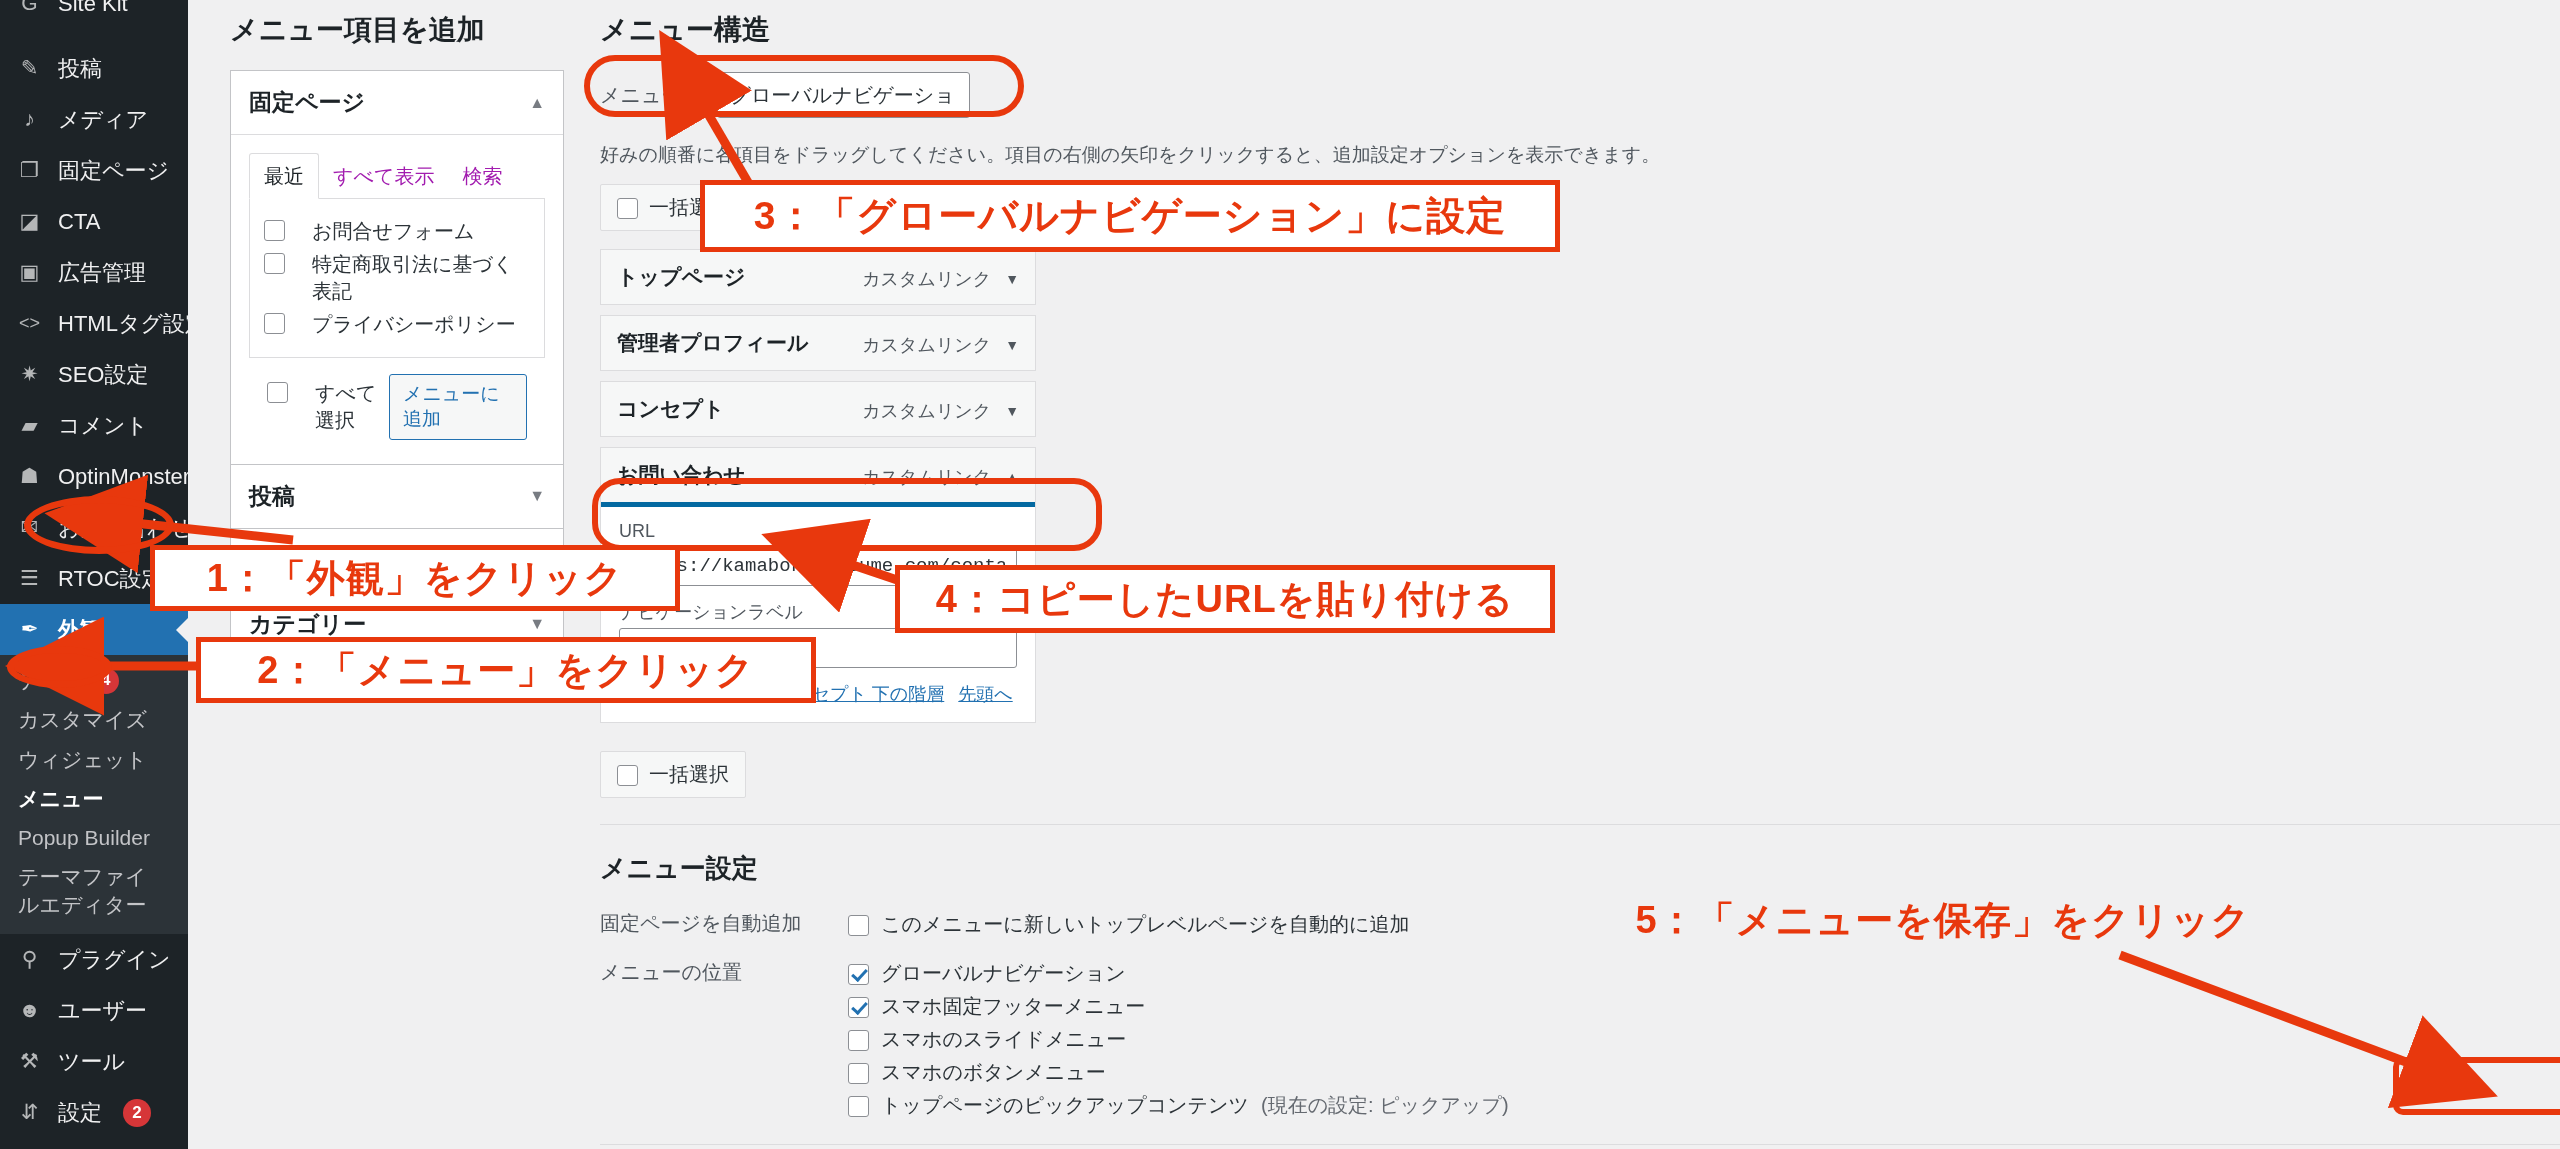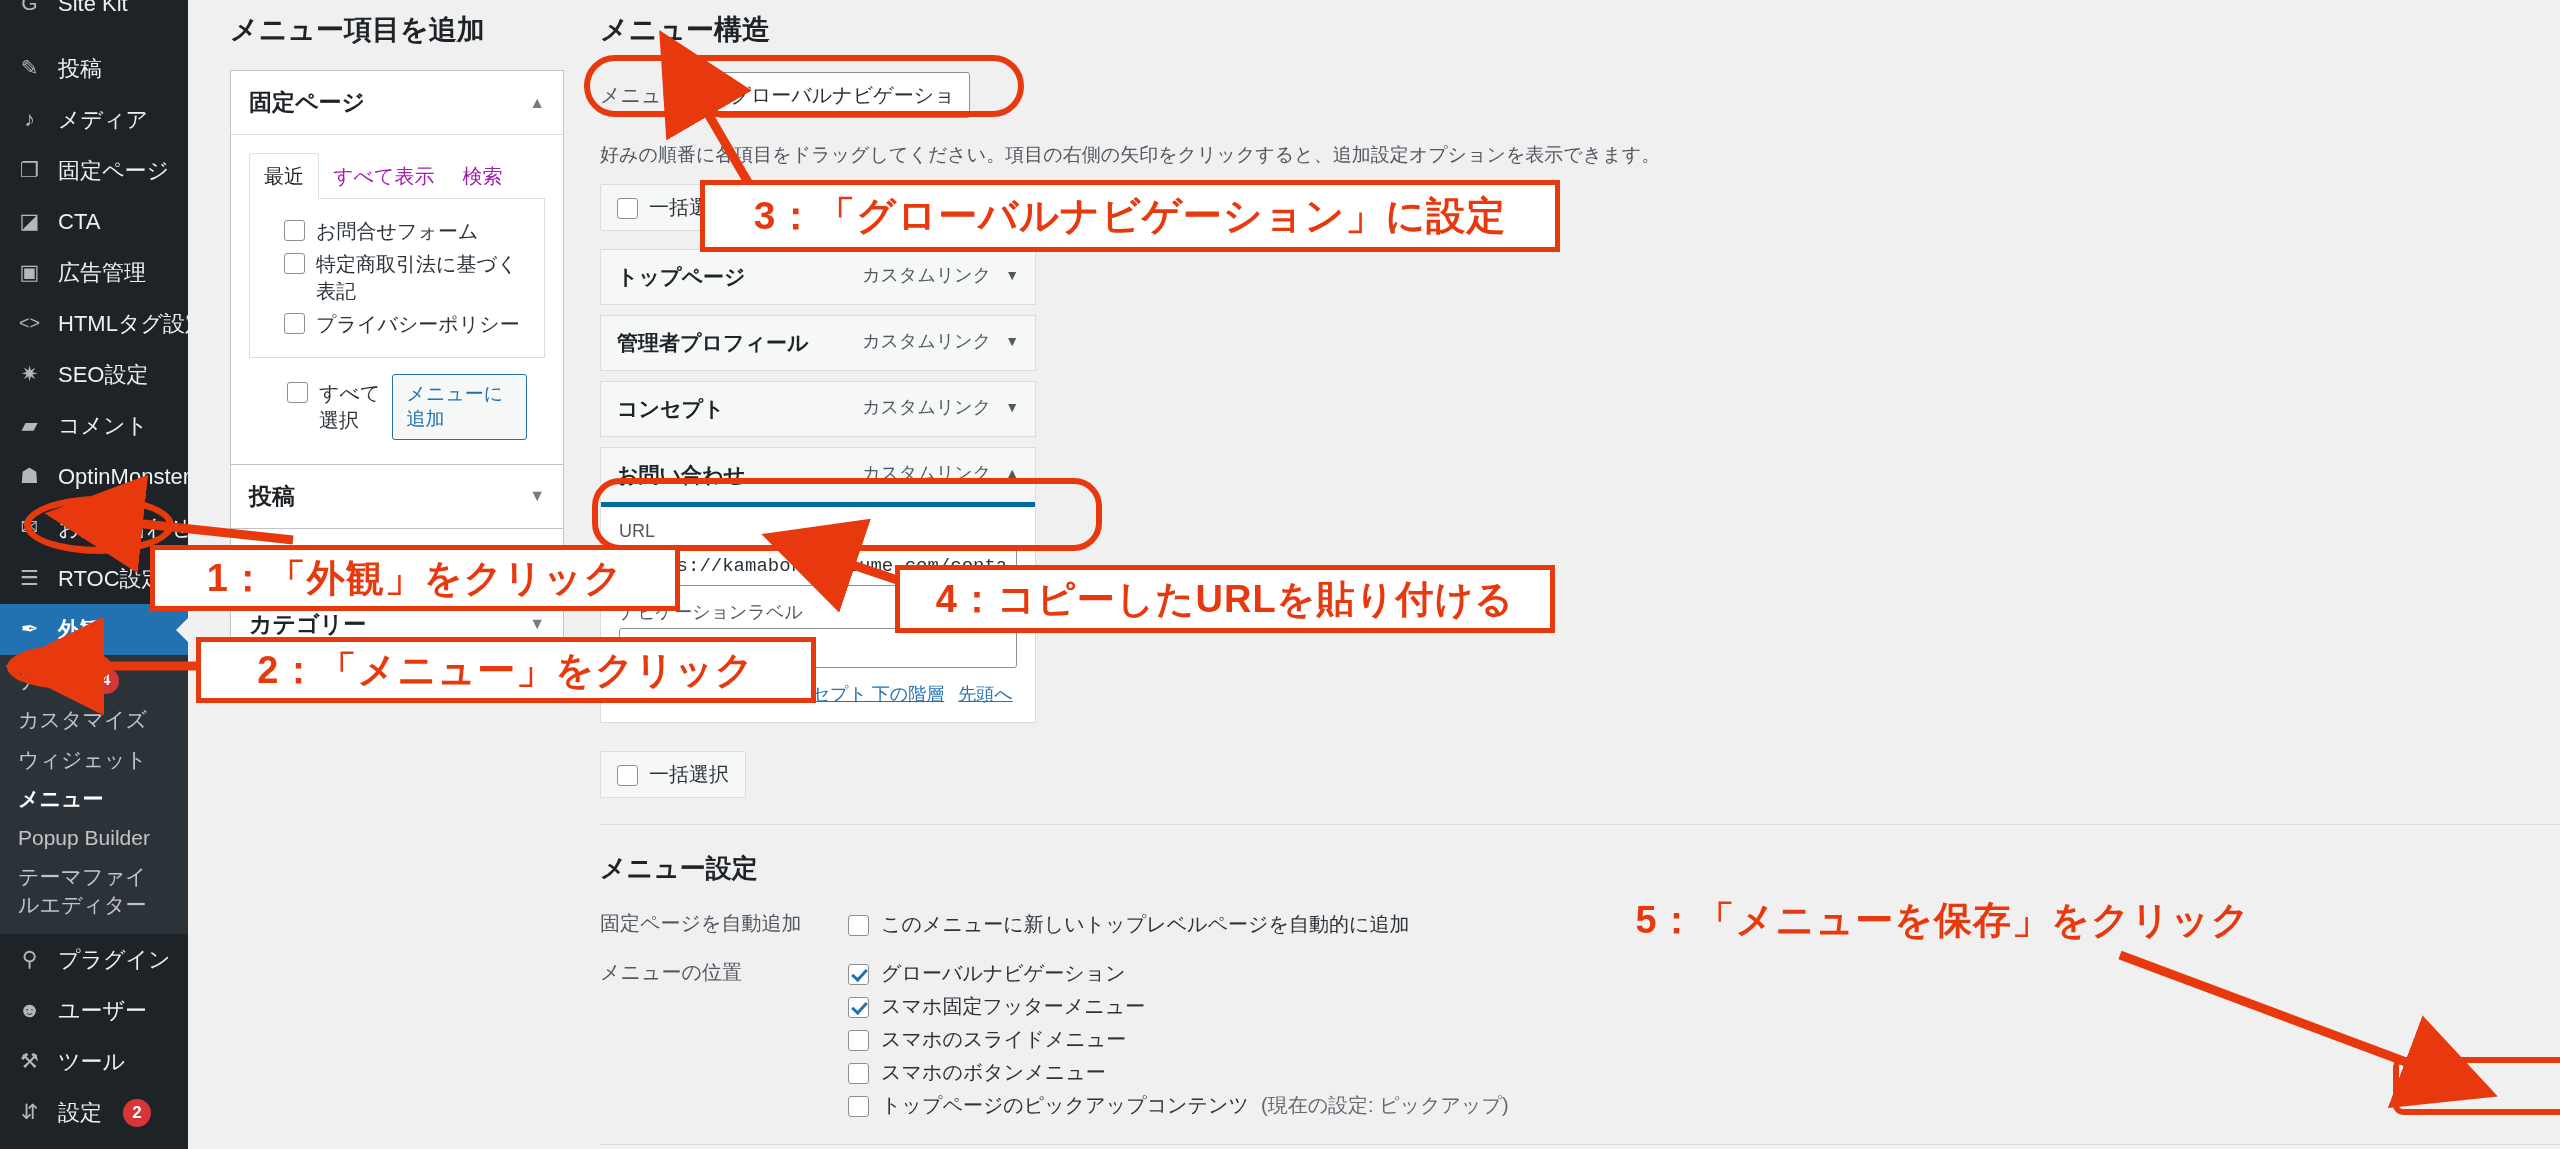--- a/index.html
+++ b/index.html
@@ -83,21 +83,21 @@
     color:#1d2327; background:#fff;
     border:1px solid #dcdcde; border-bottom:1px solid #fff;
     margin-bottom:-1px; border-radius:3px 3px 0 0;
   }
   .tab:not(.active){ padding-top:9px; }
   .pagelist {
     border:1px solid #dcdcde; border-top:none;
     padding:16px 14px; background:#fff;
     max-height:200px; overflow:hidden;
   }
-  .cb-row { display:flex; align-items:flex-start; gap:11px; padding:3px 0; font-size:20px; color:#2c3338;margin-left:20px; }
+  .cb-row { display:flex; align-items:flex-start; gap:27px; padding:3px 0; font-size:20px; color:#2c3338; }
   .cb {
     width:21px;height:21px;flex:0 0 21px;margin-top:2px;
     border:1px solid #8c8f94; border-radius:3px; background:#fff;
     display:inline-block; position:relative;
   }
   .cb.checked { background:#fff; border-color:#8c8f94; }
   .cb.checked::after{
     content:""; position:absolute; left:6px; top:1px; width:6px; height:12px;
     border:solid #2271b1; border-width:0 3px 3px 0; transform:rotate(42deg);
   }
@@ -125,21 +125,21 @@
     display:inline-flex; align-items:center; gap:11px;
     background:#f6f7f7; border:1px solid #dcdcde;
     padding:9px 16px; font-size:20px; color:#2c3338; border-radius:2px;
   }
 
   .mitems { margin-top:18px; width:436px; }
   .mitem {
     background:#f6f7f7; border:1px solid #dcdcde; margin-bottom:10px;
   }
   .mitem-head {
-    display:flex; align-items:flex-start; justify-content:space-between;
+    display:flex; align-items:flex-end; justify-content:space-between;
     padding:13px 16px;
   }
   .mitem-name { font-size:21px; font-weight:700; color:#1d2327; }
   .mitem-right { display:flex; align-items:center; gap:14px; }
   .mitem-type { font-size:18px; color:#50575e; }
   .caret { font-size:14px; color:#50575e; }
   .mitem-body { background:#fff; border-top:5px solid #0369a1; padding:14px 18px 16px 18px; }
   .fld { margin-bottom:14px; }
   .fld-label { font-size:18px; color:#50575e; margin-bottom:4px; }
   .fld-input {

